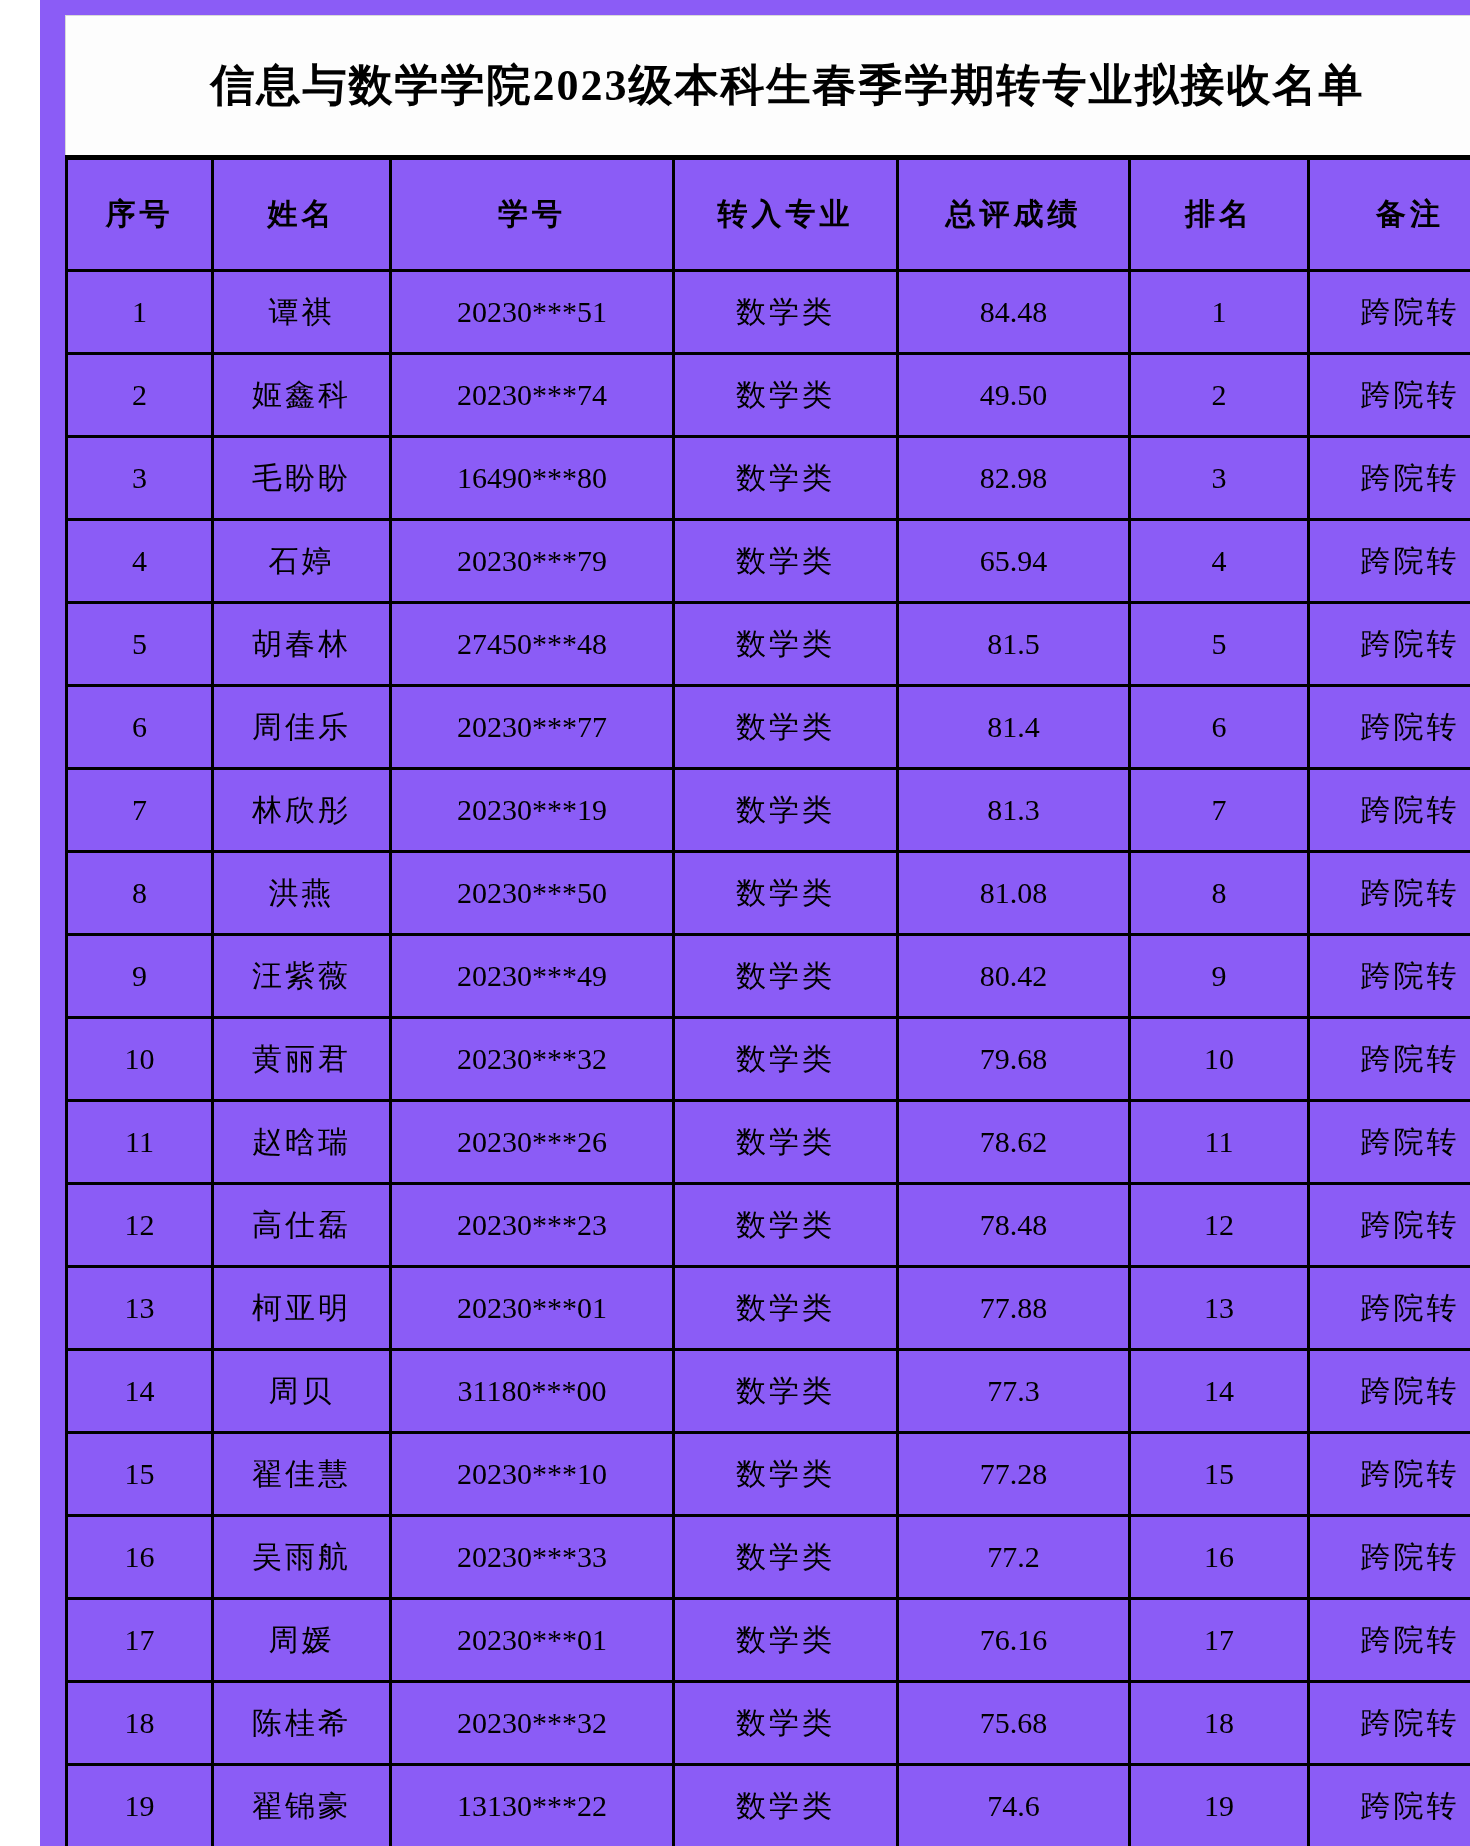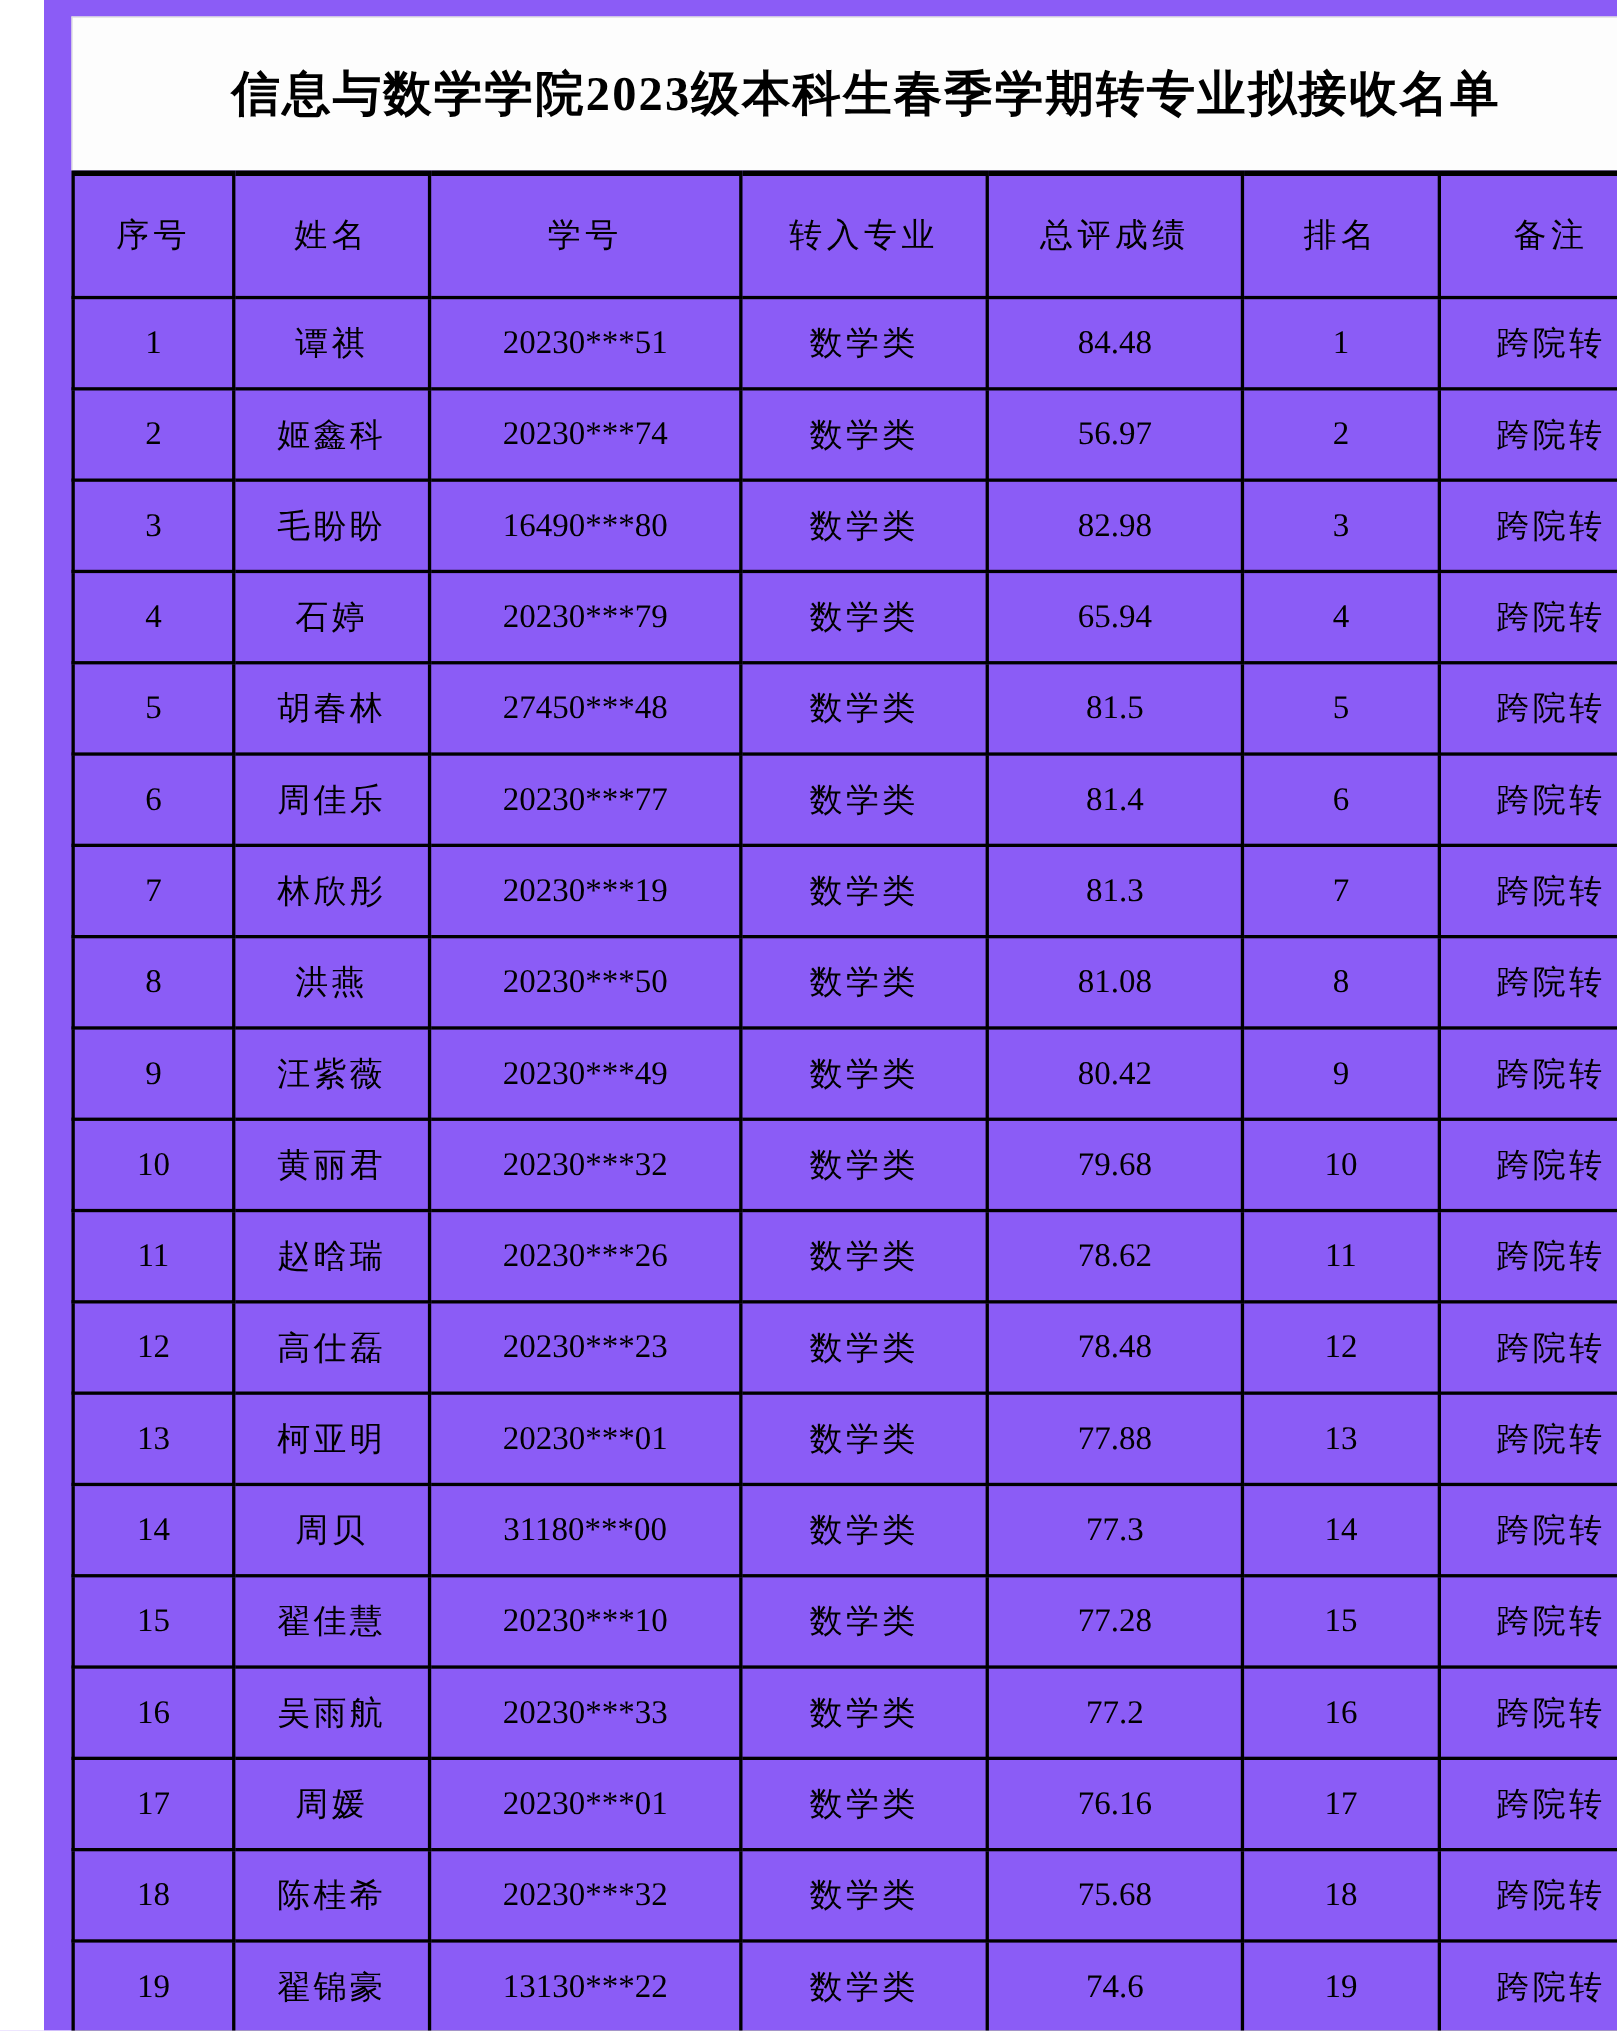--- a/index.html
+++ b/index.html
@@ -43,21 +43,21 @@
   table.grid td {
     border: 3px solid #000000;
     text-align: center;
     vertical-align: middle;
     font-size: 30px;
     overflow: hidden;
   }
   table.grid thead th {
     border-top: 5px solid #000000;
     height: 107px;
-    font-weight: 400;
+    font-weight: 700;
     letter-spacing: 4px;
   }
   table.grid tbody td {
     height: 78px;
     font-weight: 400;
     letter-spacing: 3px;
   }
   table.grid tbody td.num {
     letter-spacing: 0;
   }
@@ -98,21 +98,21 @@
           <td>数学类</td>
           <td class="num">84.48</td>
           <td class="num">1</td>
           <td>跨院转</td>
         </tr>
         <tr>
           <td class="num">2</td>
           <td>姬鑫科</td>
           <td class="num">20230***74</td>
           <td>数学类</td>
-          <td class="num">56.97</td>
+          <td class="num">49.50</td>
           <td class="num">2</td>
           <td>跨院转</td>
         </tr>
         <tr>
           <td class="num">3</td>
           <td>毛盼盼</td>
           <td class="num">16490***80</td>
           <td>数学类</td>
           <td class="num">82.98</td>
           <td class="num">3</td>

